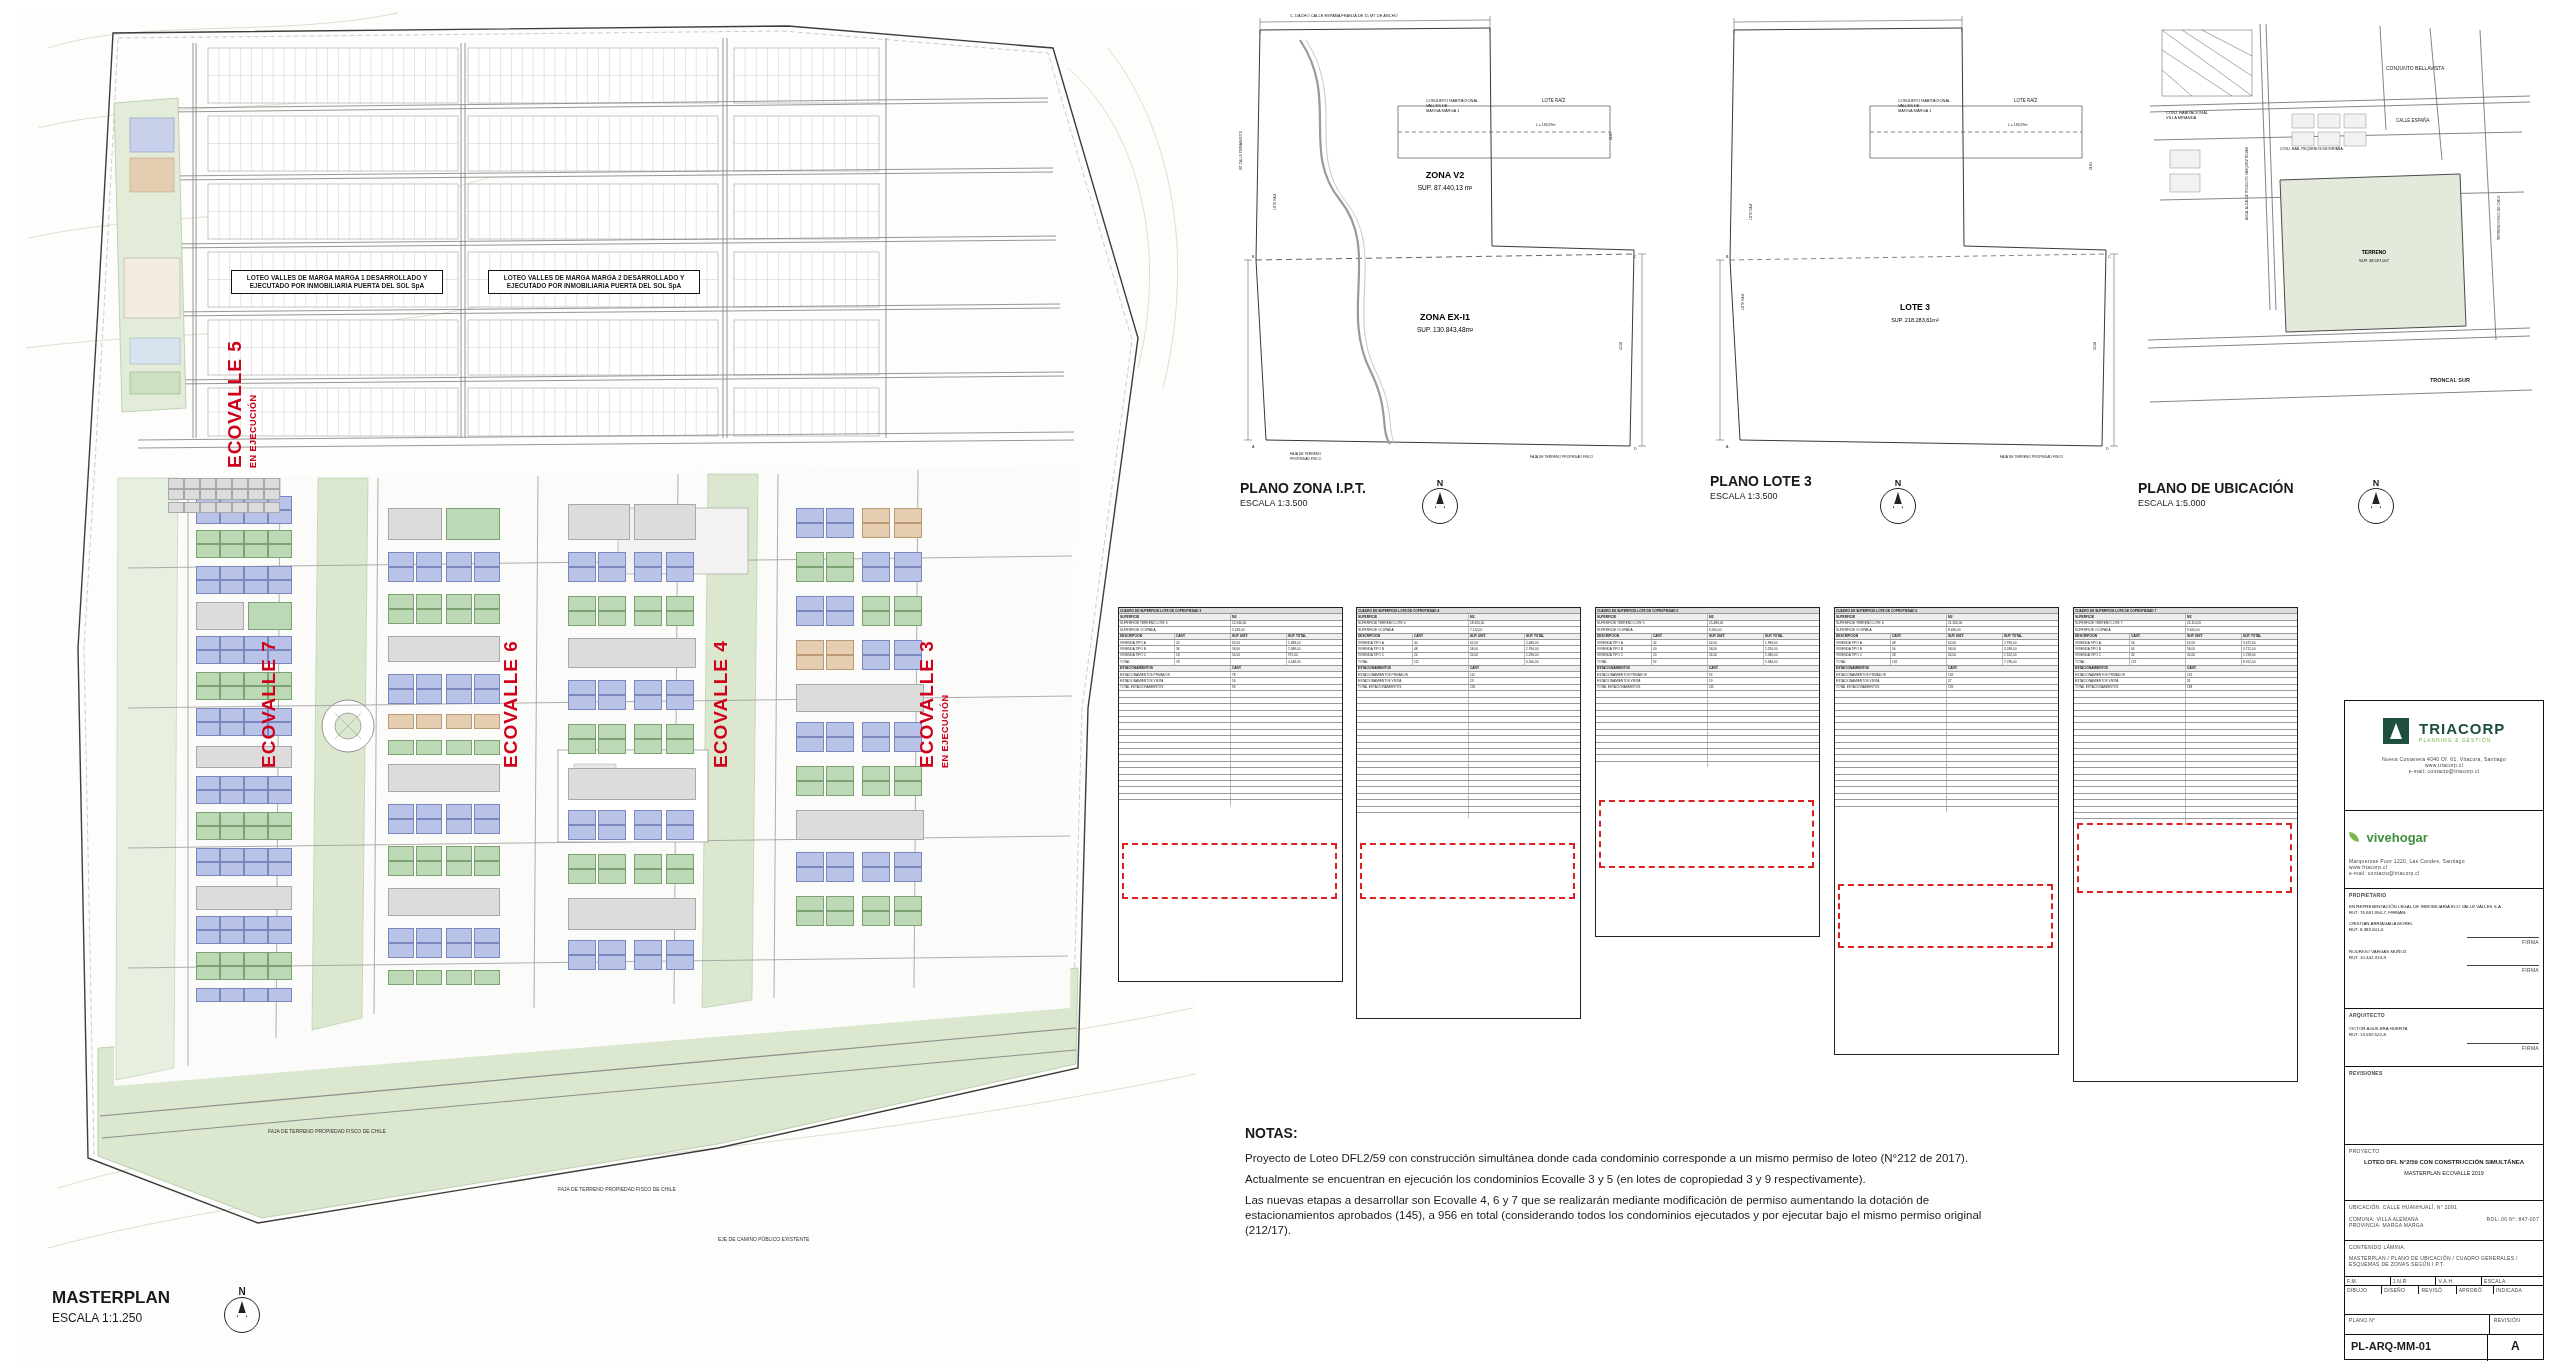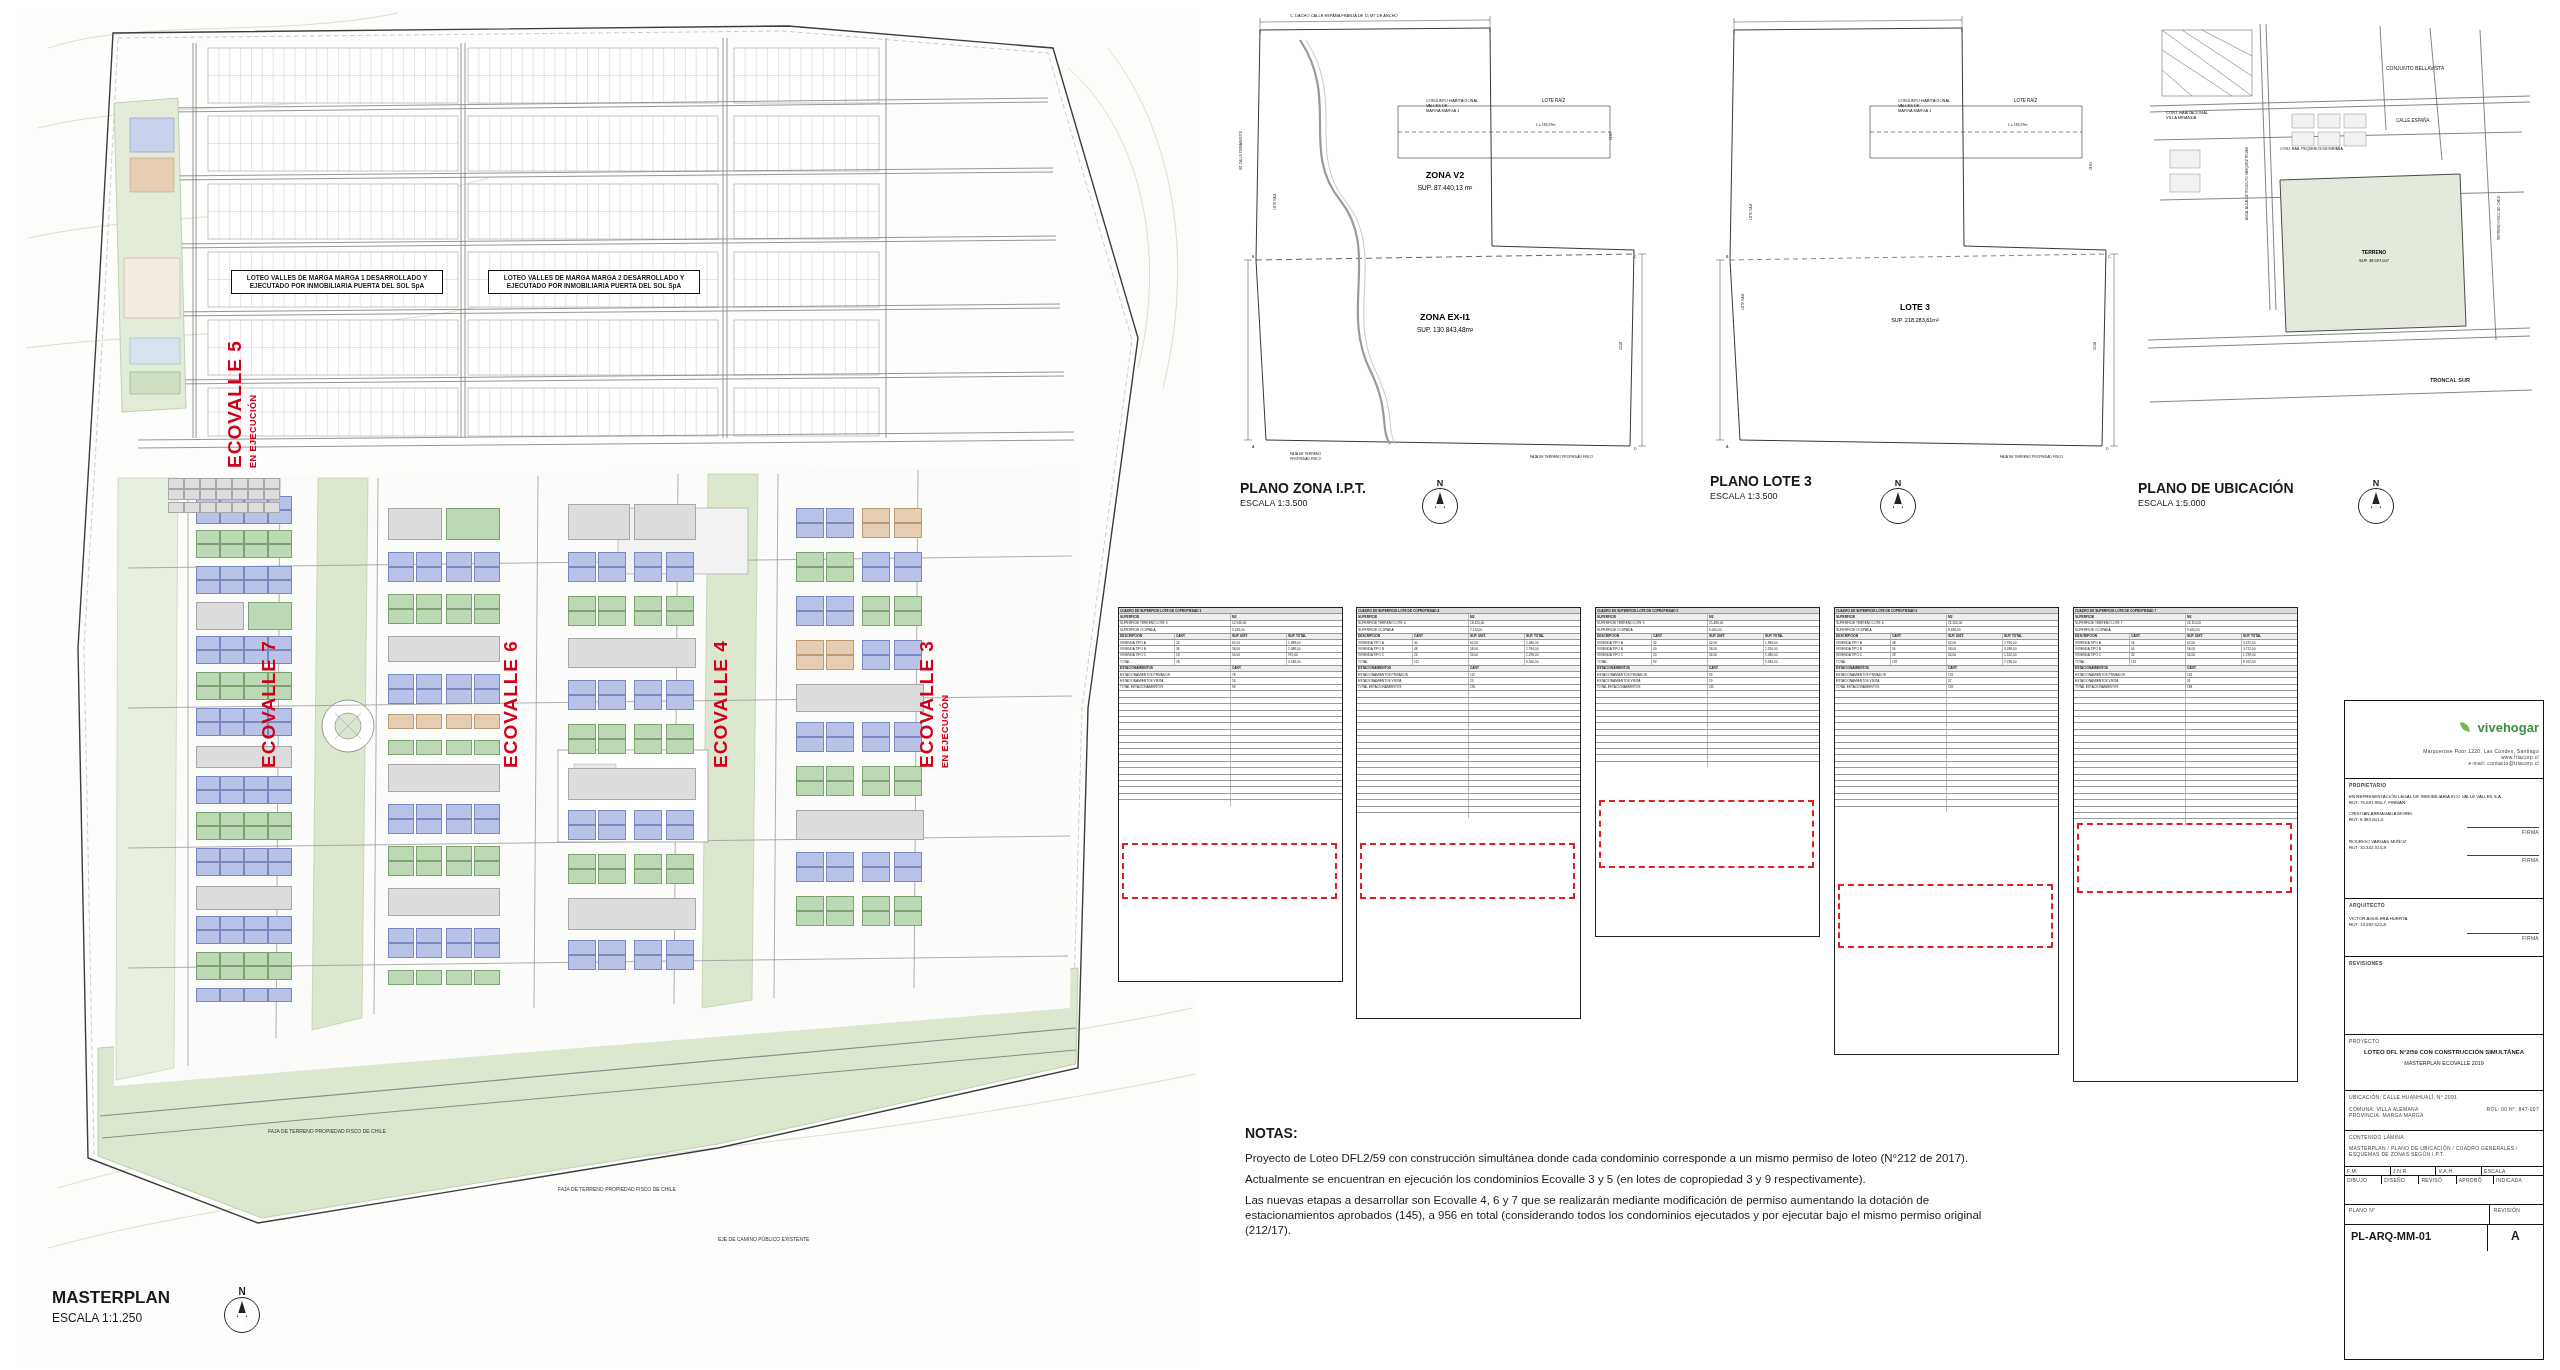--- a/index.html
+++ b/index.html
@@ -1767,22 +1767,36 @@
 
   <div id="notes">
     <h3>NOTAS:</h3>
     <p>Proyecto de Loteo DFL2/59 con construcción simultánea donde cada condominio corresponde a un mismo permiso de loteo (N°212 de 2017).</p>
     <p>Actualmente se encuentran en ejecución los condominios Ecovalle 3 y 5 (en lotes de copropiedad 3 y 9 respectivamente).</p>
     <p>Las nuevas etapas a desarrollar son Ecovalle 4, 6 y 7 que se realizarán mediante modificación de permiso aumentando la dotación de estacionamientos aprobados (145), a 956 en total (considerando todos los condominios ejecutados y por ejecutar bajo el mismo permiso original (212/17).</p>
   </div>
 
   <div id="titleblock">
 
-
-    <div class="tbrow" style="height:78px;text-align:right;">
+    <div class="tbrow" style="height:110px;text-align:center;">
+      <div style="margin-top:14px;">
+        <span class="logoA"></span>
+        <span style="display:inline-block;vertical-align:middle;margin-left:6px;text-align:left;">
+          <span style="display:block;font-size:15px;font-weight:bold;color:#1f4f3f;letter-spacing:1px;">TRIACORP</span>
+          <span style="display:block;font-size:5px;color:#7ab648;letter-spacing:1px;">PLANNING &amp; GESTIÓN</span>
+        </span>
+      </div>
+      <div style="margin-top:12px;">
+        <div class="tblbl">Nueva Costanera 4040 Of. 61, Vitacura, Santiago</div>
+        <div class="tblbl">www.triacorp.cl</div>
+        <div class="tblbl">e-mail: contacto@triacorp.cl</div>
+      </div>
+    </div>
+
+    <div class="tbrow" style="height:78px;text-align:left;">
       <div style="margin-top:14px;">
         <span class="leaf"></span>
         <span style="font-size:13px;font-weight:bold;color:#3f8f3f;vertical-align:middle;margin-left:3px;">vivehogar</span>
       </div>
       <div style="margin-top:12px;">
         <div class="tblbl">Marquerose Poor 1220, Las Condes, Santiago</div>
         <div class="tblbl">www.friacorp.cl</div>
         <div class="tblbl">e-mail: contacto@triacorp.cl</div>
       </div>
     </div>

